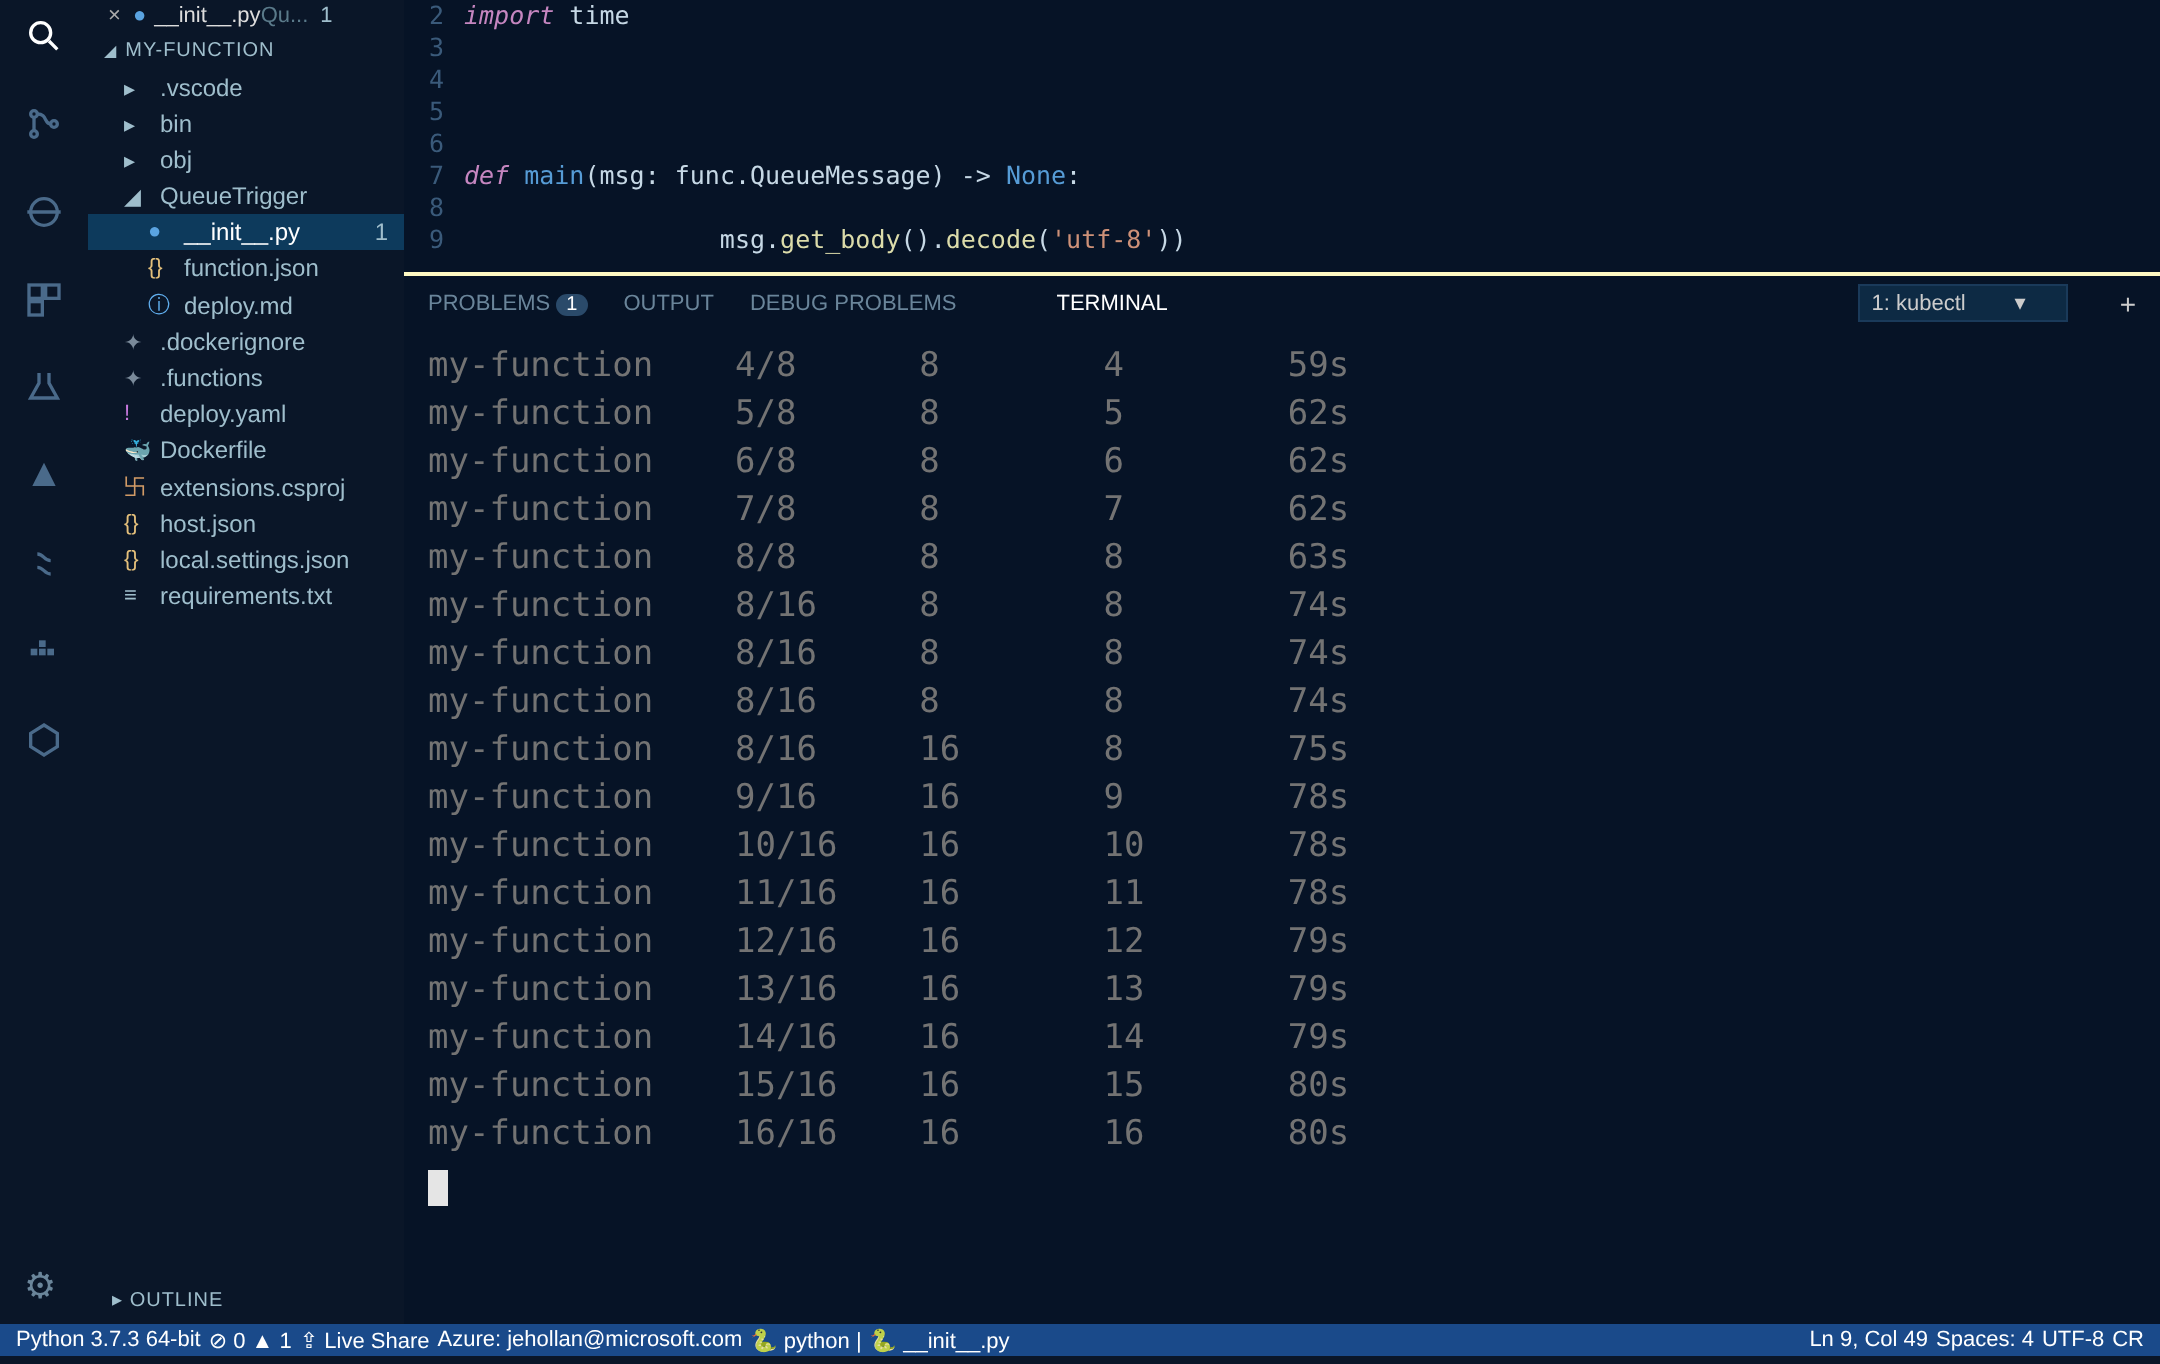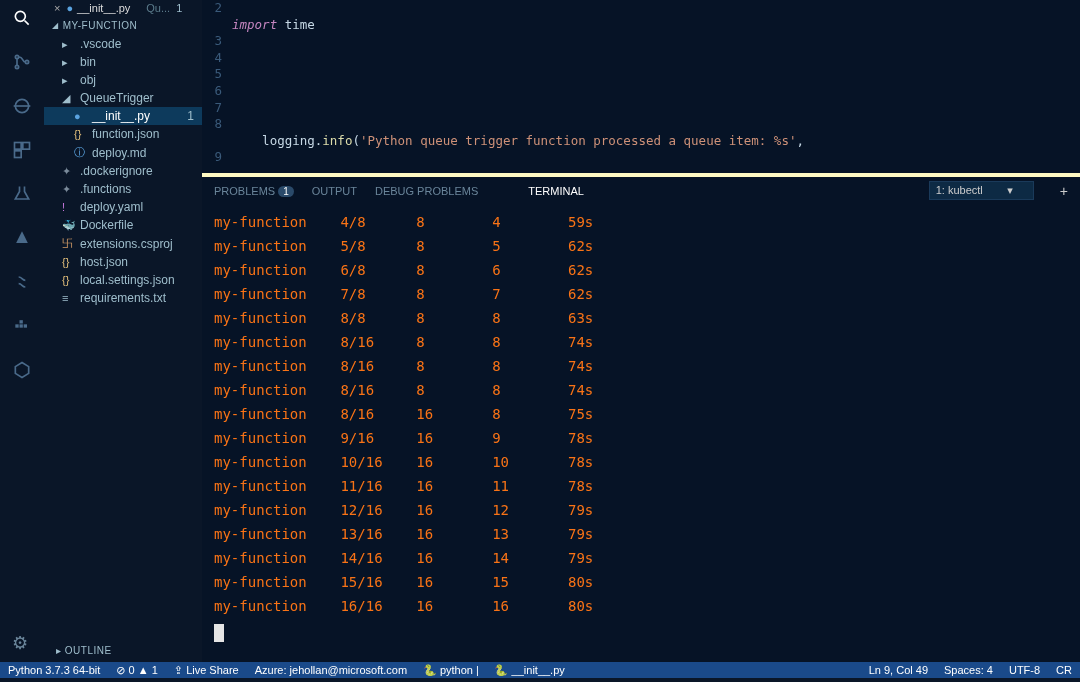--- a/index.html
+++ b/index.html
@@ -7,53 +7,53 @@
   .root { display:flex; height:662px; }
   .activitybar { width:44px; background:#0a1628; display:flex; flex-direction:column; align-items:center; padding-top:6px; gap:20px; }
   .activitybar .aicon { width:24px; height:24px; display:flex; align-items:center; justify-content:center; color:#4a6a8a; cursor:pointer; }
   .activitybar .aicon.active { color:#fff; }
   .activitybar .spacer { flex:1; }
   .sidebar { width:158px; background:#0a1628; border-right:0px solid #0a1628; overflow:hidden; }
   .tab-row { display:flex; align-items:center; padding:2px 4px; font-size:11px; color:#ddd; }
   .tab-row .x { margin:0 6px; color:#aaa; cursor:pointer; }
   .tab-row .dot { color:#5aa3e0; margin-right:4px; }
   .tab-row .name { color:#ddd; }
-  .tab-row .hint { color:#5a7a8a; margin-left:16px; }
+  .tab-row .hint { color:#5a7a8a; margin-left:0; }
   .tab-row .badge { margin-left:6px; color:#9fbecc; }
   .section-hdr { display:flex; align-items:center; font-size:10px; letter-spacing:.5px; color:#9fbecc; padding:4px 8px; }
   .section-hdr .chev { margin-right:4px; font-size:8px;}
   .tree { }
   .titem { display:flex; align-items:center; padding:2px 0 2px 18px; font-size:12px; color:#9fbecc; cursor:pointer; white-space:nowrap; }
   .titem.i2 { padding-left:30px; }
   .titem.sel { background:#0d3a5c; color:#fff; }
   .titem .ficon { width:14px; margin-right:4px; font-size:11px; }
   .titem .badge { margin-left:auto; margin-right:8px; color:#9fbecc; }
   .outline { position:absolute; bottom:22px; left:48px; font-size:10px; letter-spacing:.5px; color:#9fbecc; padding:4px 8px; display:flex; align-items:center; }
   .main { flex:1; display:flex; flex-direction:column; background:#061326; min-width:0; }
   .editor { padding:0 0 8px 0; font-family:Consolas,monospace; font-size:12.5px; line-height:16px; }
   .eline { display:flex; }
   .lno { width:30px; text-align:right; color:#3a5a7a; padding-right:10px; user-select:none; }
-  .code { white-space:pre; color:#c6d8e5;margin-top:17px; }
+  .code { white-space:pre; color:#c6d8e5; }
   .kw { color:#c586c0; font-style:italic;}
   .mod { color:#4ec9b0; }
   .fn { color:#dcdcaa; }
   .fn2 { color:#569cd6; }
   .str { color:#ce9178; }
   .none { color:#569cd6; }
   .und { text-decoration:underline dotted #4ec9b0; }
-  .panel-tabs { display:flex; align-items:center; padding:4px 12px; border-top:4px solid #fef9c3; font-size:11px; color:#6a859a; gap:18px;}
+  .panel-tabs { display:flex; align-items:center; padding:4px 12px; border-top:2px solid #fef9c3; font-size:11px; color:#6a859a; gap:18px;}
   .panel-tabs .ptab { cursor:pointer; }
   .panel-tabs .ptab.active { color:#fff;margin-left:32px; }
   .panel-tabs .pbadge { display:inline-block; background:#2a4a6a; color:#fff; border-radius:8px; padding:0 5px; font-size:10px; margin-left:3px;}
   .panel-tabs .spacer { flex:1; }
   .term-select { background:#0d2a44; color:#ccc; border:1px solid #1a3a5a; padding:2px 20px 2px 6px; font-size:11px; position:relative;}
   .plus { color:#ccc; cursor:pointer; margin-left:8px; font-size:14px;}
-  .terminal { flex:1; padding:6px 12px; font-family:Consolas,monospace; font-size:14px; line-height:24px; color:#f97316; white-space:pre; overflow:hidden; }
+  .terminal { flex:1; padding:6px 12px; font-family:Consolas,monospace; font-size:17px; line-height:24px; color:#737373; white-space:pre; overflow:hidden; }
   .cursor { display:inline-block; width:10px; height:18px; background:#e5e5e5; vertical-align:bottom; }
-  .statusbar { height:16px; background:#1a4a8a; color:#fff; font-size:11px; display:flex; align-items:center; padding:0 8px; gap:16px; }
+  .statusbar { height:16px; background:#1a4a8a; color:#fff; font-size:11px; display:flex; align-items:center; padding:0 8px; gap:4px; }
   .statusbar .sgrow { flex:1; }
   .gear { position:absolute; bottom:28px; left:12px; color:#6a859a; font-size:18px; cursor:pointer;}
 </style>
 </head>
 <body>
 
 <div class="root">
   <div class="activitybar">
     <div class="aicon active">
         <svg width="20" height="20" viewBox="0 0 24 24" fill="none" stroke="currentColor" stroke-width="2">
@@ -206,27 +206,28 @@
         <div class="eline">
           <span class="lno">5</span>
           <span class="code"><span></span></span>
         </div>
         <div class="eline">
           <span class="lno">6</span>
           <span class="code"><span></span></span>
         </div>
         <div class="eline">
           <span class="lno">7</span>
+          <span class="code"><span class="kw">def </span><span class="fn2">main</span><span>(msg: func.QueueMessage) -&gt; </span><span class="none">None</span><span>:</span></span>
         </div>
         <div class="eline">
           <span class="lno">8</span>
-          <span class="code"><span>    logging.</span><span class="fn">info</span><span>(</span><span class="str">'Python queue trigger function processed a queue item: %s'</span><span>,</span></span>
         </div>
         <div class="eline">
           <span class="lno">9</span>
+          <span class="code"><span>                 msg.</span><span class="fn">get_body</span><span>().</span><span class="fn">decode</span><span>(</span><span class="str">'utf-8'</span><span>))</span></span>
         </div>
       </div>
     <div class="panel-tabs">
       <span class="ptab"><span>PROBLEMS</span><span class="pbadge">1</span></span>
       <span class="ptab">OUTPUT</span>
       <span class="ptab">DEBUG PROBLEMS</span>
       <span class="ptab active">TERMINAL</span>
       <span class="spacer"></span>
       <span class="term-select"><span>1: kubectl</span>&nbsp;&nbsp;&nbsp;&nbsp;&nbsp;&nbsp;&nbsp;&nbsp;▾</span>
       <span class="plus">+</span>

